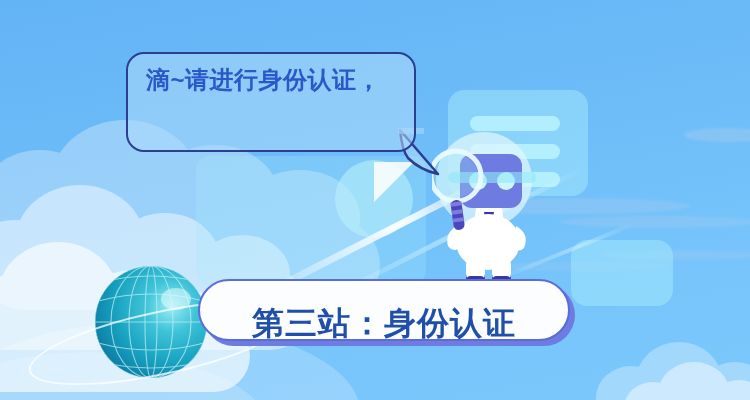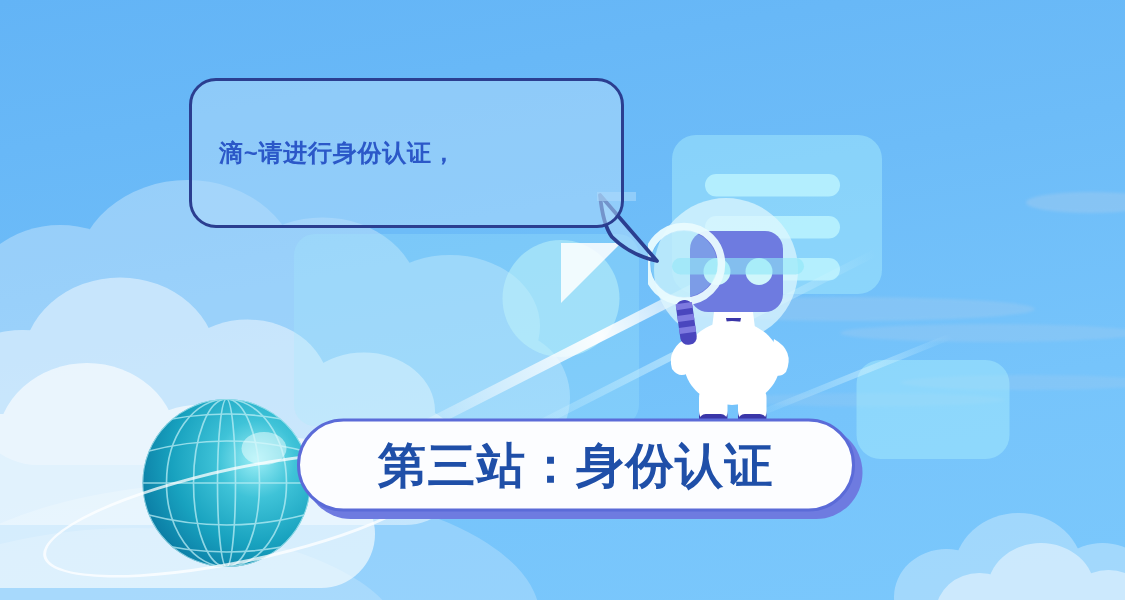--- a/index.html
+++ b/index.html
@@ -78,23 +78,23 @@
   #bubble {
     position:absolute;
     left:126px; top:52px;
     width:290px; height:100px;
     border:2.5px solid #2B3E90;
     border-radius:18px;
     background:rgba(175,218,252,.55);
   }
   #bubble .btext {
     position:absolute;
-    left:18px; top:31px;
+    left:18px; top:8px;
     color:#2B58C8;
-    font-size:16px;
+    font-size:24px;
     font-weight:700;
     line-height:35px;
     letter-spacing:.5px;
     white-space:nowrap;
   }
   #bubble-tail {
     position:absolute;
     left:398px; top:128px;
     width:44px; height:52px;
   }
@@ -123,21 +123,21 @@
     background:#6E7BE0;
   }
   #banner {
     position:absolute;
     left:198px; top:279px;
     width:372px; height:62px;
     border-radius:31px;
     background:#FCFDFF;
     border:2.5px solid #5B6BD8;
     display:flex;
-    align-items:center;
+    align-items:flex-end;
     justify-content:center;
   }
   #banner .ttext {
     color:#1F4FA8;
     font-size:32px;
     font-weight:700;
     letter-spacing:1px;
     white-space:nowrap;
     line-height:1;
   }

